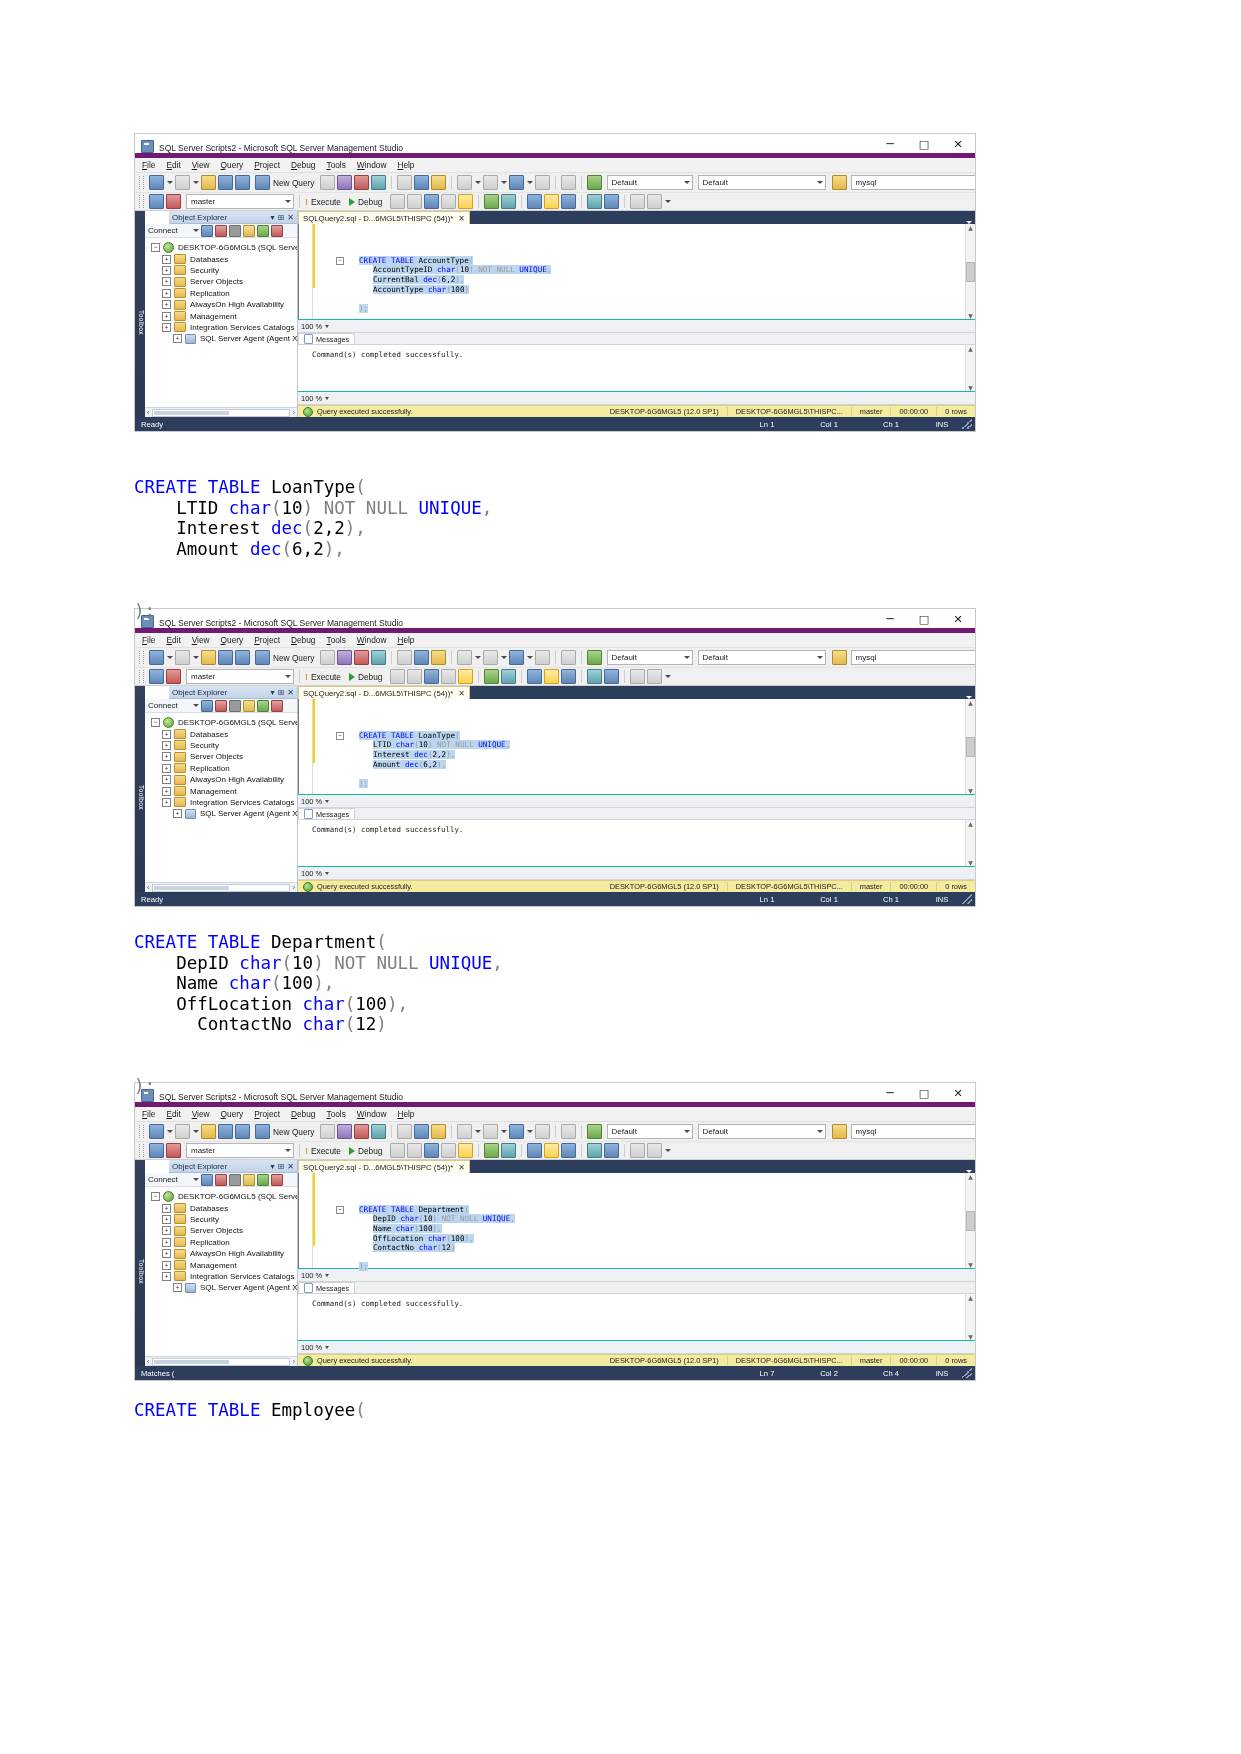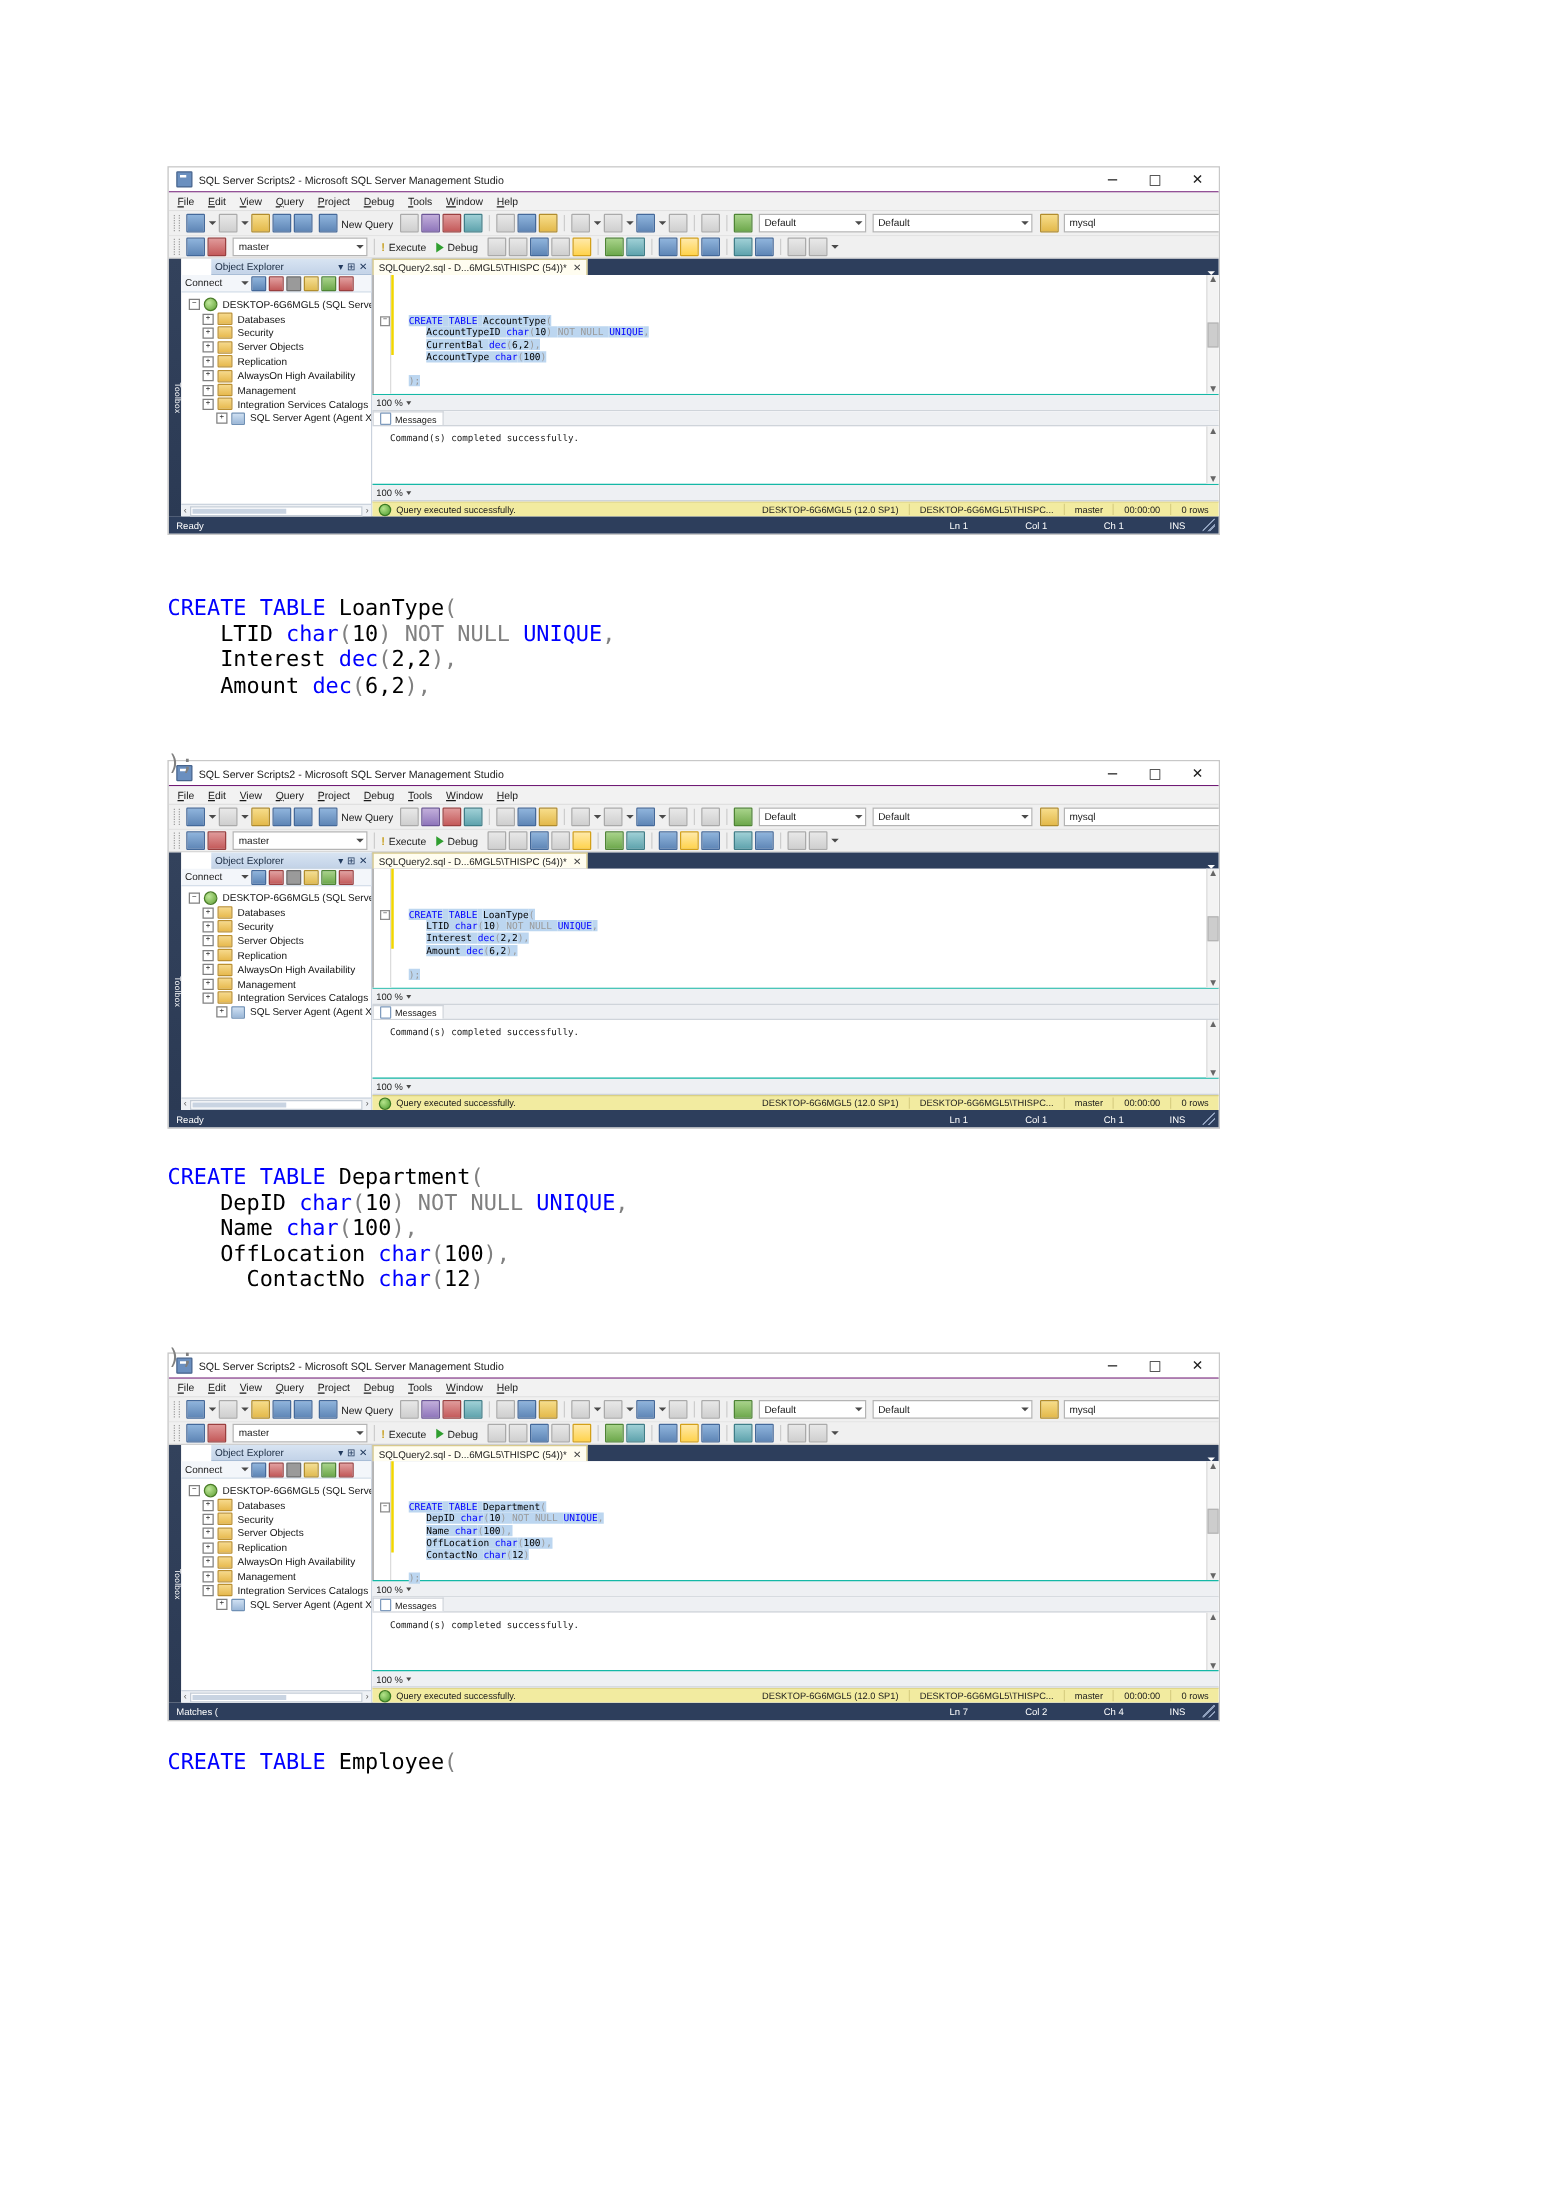--- a/index.html
+++ b/index.html
@@ -26,22 +26,22 @@
   
   .ssms{
     position:absolute;left:134px;width:840px;
     background:#f0f0f0;
     border:1px solid #c8c8c8;
     font-family:"Liberation Sans",sans-serif;
     overflow:hidden;
   }
   .titlebar{
     height:19px;background:#ffffff;
-    display:flex;align-items:center;
-    border-bottom:1px solid #701a75;
+    display:flex;align-items:flex-end;
+    border-bottom:5px solid #701a75;
   }
   .tb-icon{
     width:11px;height:11px;margin-left:6px;margin-right:5px;
     background:#6a8fbf;border:1px solid #46638c;border-radius:1px;
     flex:none;position:relative;
   }
   .tb-icon:after{
     content:"";position:absolute;left:2px;top:2px;width:5px;height:2px;background:#ffffff;
   }
   .tb-title{font-size:8.5px;color:#1a1a1a;white-space:nowrap;}
@@ -184,21 +184,21 @@
   .gutterbar{width:14px;background:#ffffff;position:relative;flex:none;}
   .gutterbar:after{
     content:"";position:absolute;right:0;top:0;bottom:0;width:1px;background:#dcdcdc;
   }
   .codelines{
     flex:1;padding:3px 0 0 2px;
     font-family:"DejaVu Sans Mono",monospace;
     font-size:7.6px;line-height:9.6px;white-space:pre;position:relative;
   }
   .vchange{position:absolute;left:0;top:0;width:2px;background:#f2d600;}
-  .cl{position:relative;}
+  .cl{position:relative;margin-left:32px;}
   .cl .hl{background:#bcd6f0;}
   .cl .kw{color:#0000ff;}
   .cl .id{color:#000000;}
   .cl .gray{color:#9a9a9a;}
   .cl .pun{color:#000000;}
   .collapse{
     position:absolute;left:-11px;top:1px;width:6px;height:6px;border:1px solid #8c8c8c;
     background:#ffffff;font-size:5.5px;line-height:5px;text-align:center;color:#333;
     font-family:"DejaVu Sans Mono",monospace;
   }

